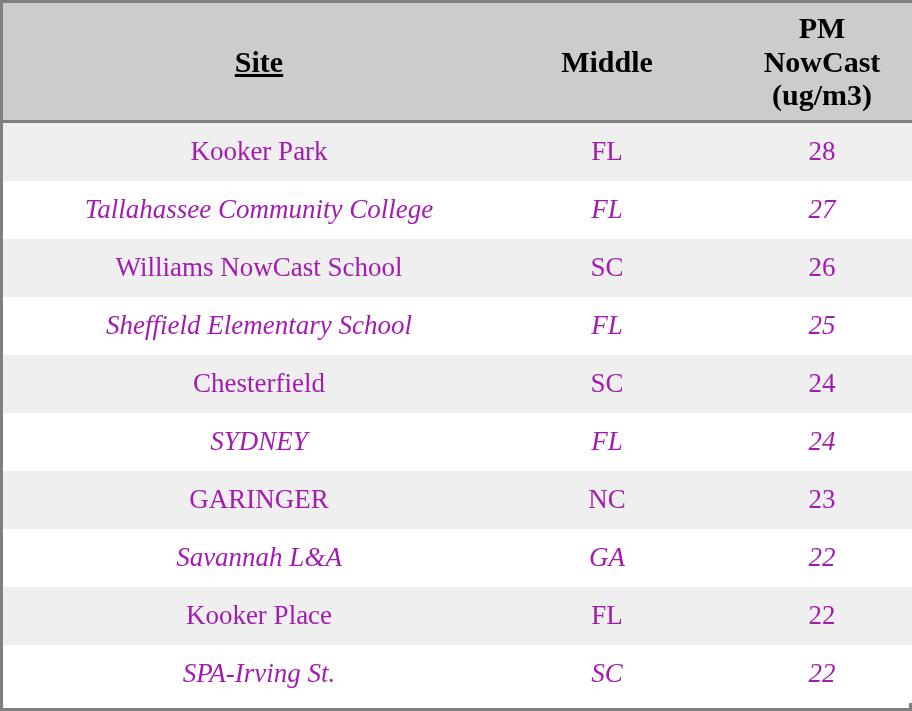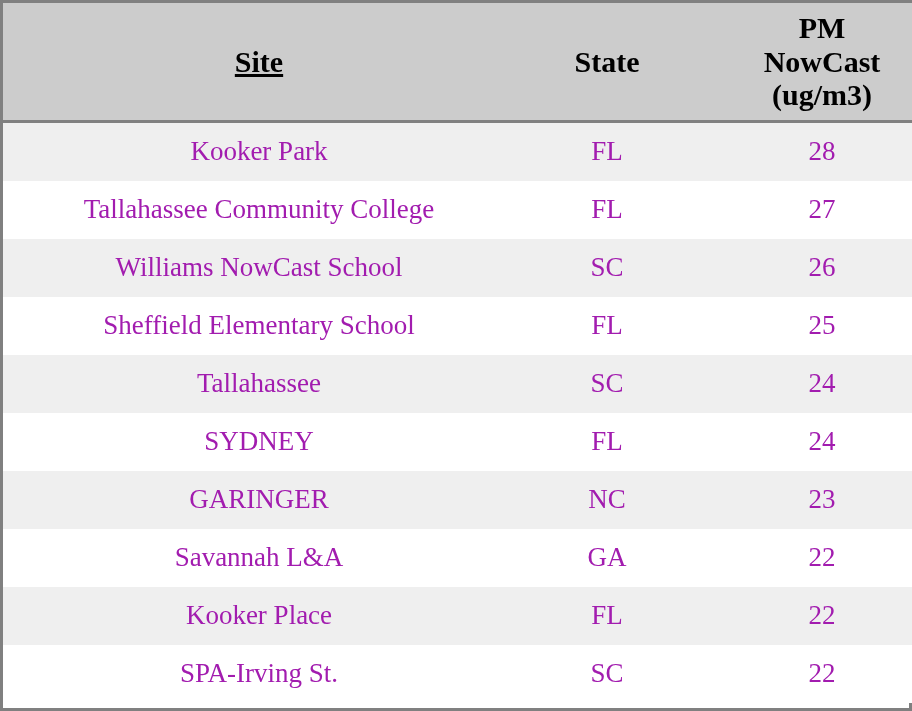--- a/index.html
+++ b/index.html
@@ -57,31 +57,32 @@
     height: 58px;
     padding: 0 6px;
     font-family: "Liberation Serif", "DejaVu Serif", serif;
     font-weight: normal;
   }
   tbody tr.row-odd td {
     background: #efefef;
   }
   tbody tr.row-even td {
     background: #ffffff;
+    font-style: italic;
   }
 </style>
 </head>
 <body>
 
 <div class="table-wrap">
   <table class="data-table">
     <thead>
       <tr class="header-row">
         <th class="col-site">Site</th>
-        <th class="col-state">State</th>
+        <th class="col-state">Middle</th>
         <th class="col-value">
           <span class="hdr-line">PM</span>
           <span class="hdr-line">NowCast</span>
           <span class="hdr-line">(ug/m3)</span>
         </th>
       </tr>
     </thead>
     <tbody>
       <tr class="row-odd">
         <td>Kooker Park</td>
@@ -97,21 +98,21 @@
         <td>Williams NowCast School</td>
         <td>SC</td>
         <td>26</td>
       </tr>
       <tr class="row-even">
         <td>Sheffield Elementary School</td>
         <td>FL</td>
         <td>25</td>
       </tr>
       <tr class="row-odd">
-        <td>Tallahassee</td>
+        <td>Chesterfield</td>
         <td>SC</td>
         <td>24</td>
       </tr>
       <tr class="row-even">
         <td>SYDNEY</td>
         <td>FL</td>
         <td>24</td>
       </tr>
       <tr class="row-odd">
         <td>GARINGER</td>

